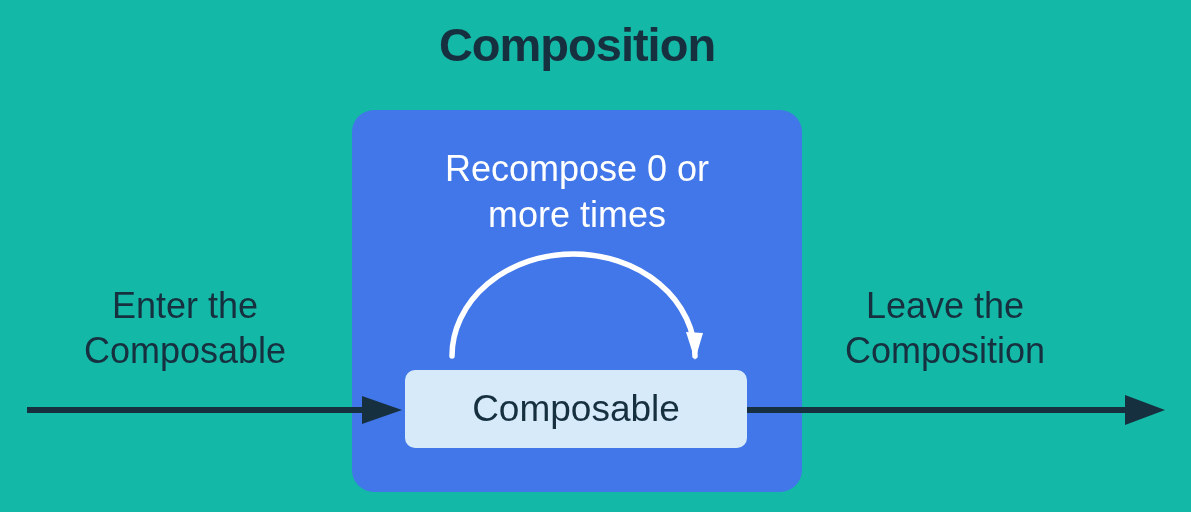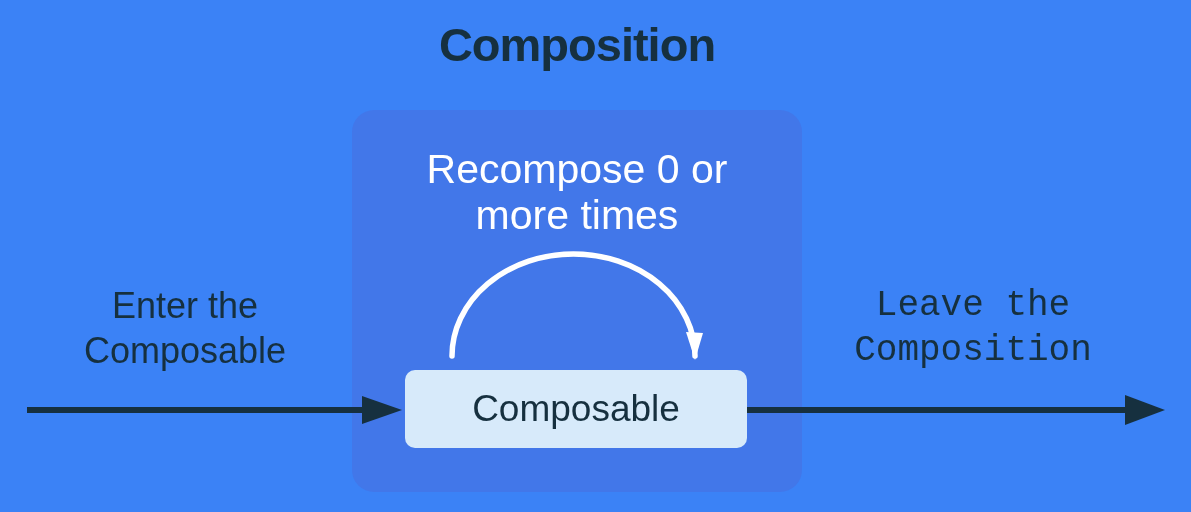--- a/index.html
+++ b/index.html
@@ -2,21 +2,21 @@
 <html><head>
 <meta charset="utf-8">
 <style>
   html, body { margin: 0; padding: 0; background: #ffffff; }
   body { font-family: "Liberation Sans", sans-serif; }
 
   .canvas {
     position: relative;
     width: 1191px;
     height: 512px;
-    background: #3b82f6;
+    background: #14b8a6;
     overflow: hidden;
   }
 
   .title {
     position: absolute;
     left: 352px;
     top: 20px;
     width: 450px;
     text-align: center;
     font-size: 47px;
@@ -36,21 +36,21 @@
     background: #4277E9;
   }
 
   .recompose {
     position: absolute;
     top: 36px;
     left: 0;
     width: 100%;
     text-align: center;
     color: #ffffff;
-    font-size: 41px;
+    font-size: 36px;
     line-height: 46px;
     white-space: pre-line;
   }
 
   .arc-svg {
     position: absolute;
     left: 0;
     top: 0;
   }
 
@@ -73,21 +73,21 @@
     position: absolute;
     top: 283px;
     width: 330px;
     text-align: center;
     font-size: 36px;
     line-height: 45px;
     color: #16303F;
     white-space: pre-line;
   }
   .sidelabel.enter { left: 20px; }
-  .sidelabel.leave { left: 808px; font-family: Liberation Mono, monospace; }
+  .sidelabel.leave { left: 780px; }
 
   .arrows-svg {
     position: absolute;
     left: 0;
     top: 0;
     z-index: 3;
     pointer-events: none;
   }
 </style>
 </head>

